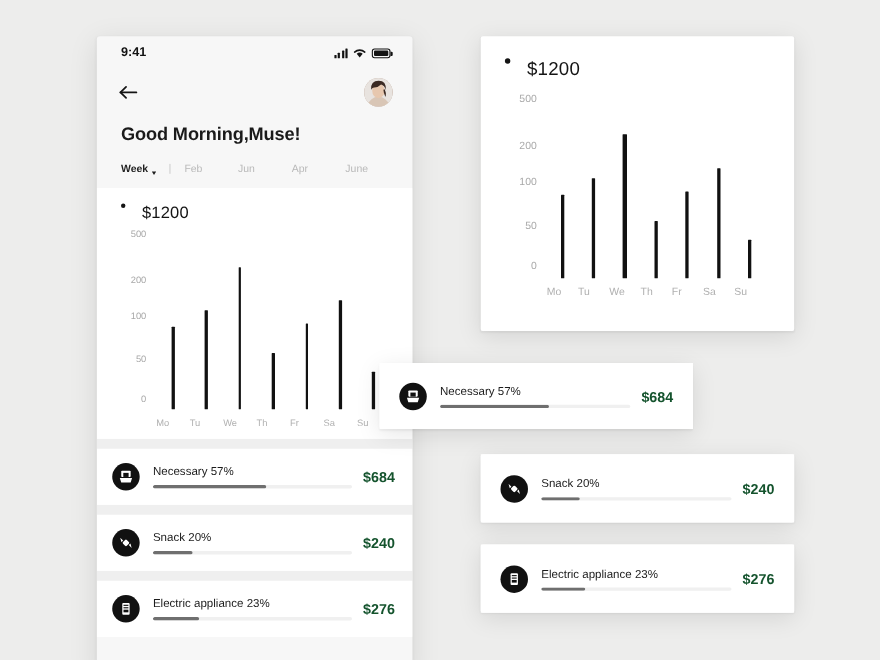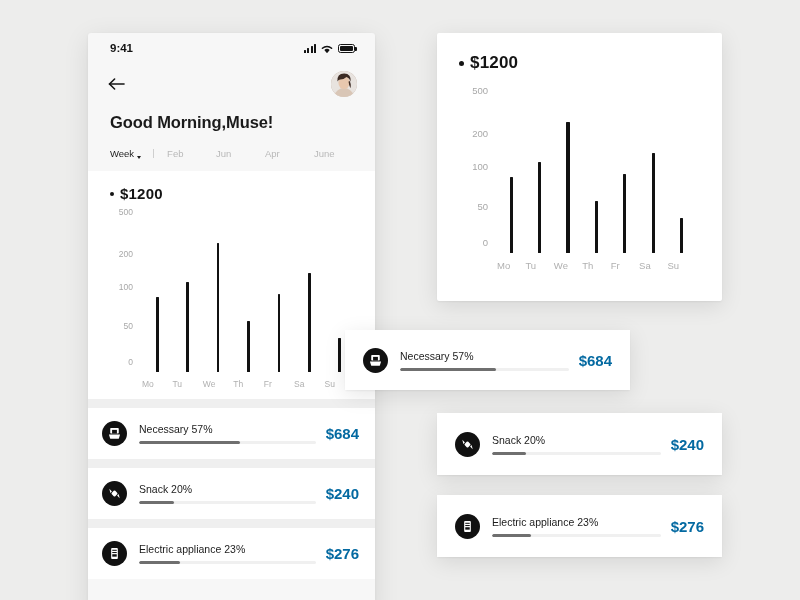--- a/index.html
+++ b/index.html
@@ -59,33 +59,33 @@
 
   .greeting {
     padding:8px 22px 0; font-size:16.5px; font-weight:bold;
     color:#1a1a1a; letter-spacing:-0.1px;
   }
 
   .tabs {
     display:flex; align-items:center; padding:16px 22px 12px;
     font-size:9.5px;
   }
-  .tab-week { font-weight:normal; color:#1e1e1e; display:flex; align-items:flex-end; gap:3px; cursor:pointer; }
+  .tab-week { font-weight:bold; color:#1e1e1e; display:flex; align-items:flex-end; gap:3px; cursor:pointer; }
   .caret { width:0;height:0;border-left:2.6px solid transparent;border-right:2.6px solid transparent;border-top:3.2px solid #1e1e1e; }
   .tab-div { width:1px; height:9px; background:#cfcfcf; margin:0 13px 0 12px; }
   .tab-month { color:#b9b9b9; cursor:pointer; }
   .tab-month + .tab-month { margin-left:0; }
 
   
   .card { background:#fff; }
   .chart-card-phone { margin:0 0 0 0; padding:14px 0 10px; }
 
   .amount {
-    display:flex; align-items:center; gap:6px;
-    font-size:15px; font-weight:bold; color:#141414; letter-spacing:.2px;
+    display:flex; align-items:flex-start; gap:15px;
+    font-size:15px; font-weight:normal; color:#141414; letter-spacing:.2px;
   }
   .amount .dot { width:4px;height:4px;border-radius:50%;background:#141414; flex:none; }
 
   
   .chart { position:relative; }
   .chart .plot { position:relative; }
   .ytick {
     position:absolute; right:100%; margin-right:9px;
     transform:translateY(-50%);
     font-size:8.5px; color:#a8a8a8; white-space:nowrap;
@@ -102,21 +102,21 @@
     background:#fff;
   }
   .ricon {
     width:25px; height:25px; border-radius:50%; background:#111;
     display:flex; align-items:center; justify-content:center; flex:none;
   }
   .rbody { flex:1; margin-left:12px; margin-right:10px; }
   .rlabel { font-size:10.5px; color:#1c1c1c; }
   .track { margin-top:6px; height:3px; background:#f0f0f0; border-radius:2px; position:relative; overflow:hidden; }
   .fill { position:absolute; left:0; top:0; bottom:0; background:#6f6f6f; border-radius:2px; }
-  .ramount { font-size:15px; font-weight:bold; color:#0369a1; }
+  .ramount { font-size:13px; font-weight:bold; color:#14532d; }
   .gap { height:9px; background:#efefef; }
 
   
   .float {
     position:absolute; background:#fff; border-radius:2px;
     box-shadow:0 5px 22px rgba(0,0,0,0.10), 0 1px 2px rgba(0,0,0,0.05);
   }
   #big-chart-card { left:437px; top:33px; width:285px; height:268px; padding:20px 22px 14px 22px; }
   #float-necessary { left:345px; top:330px; width:285px; height:60px; }
   #float-snack     { left:437px; top:413px; width:285px; height:62px; }

